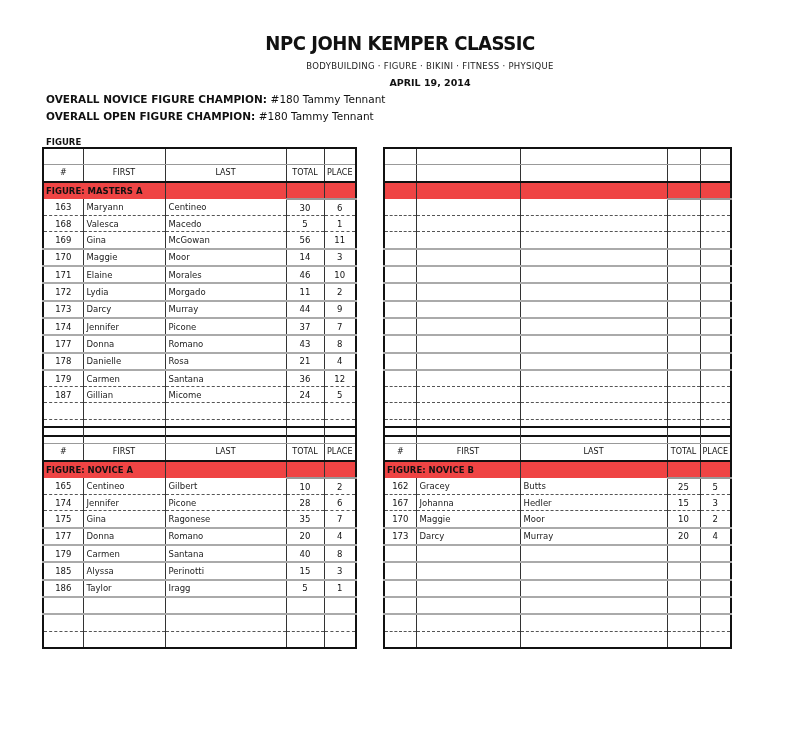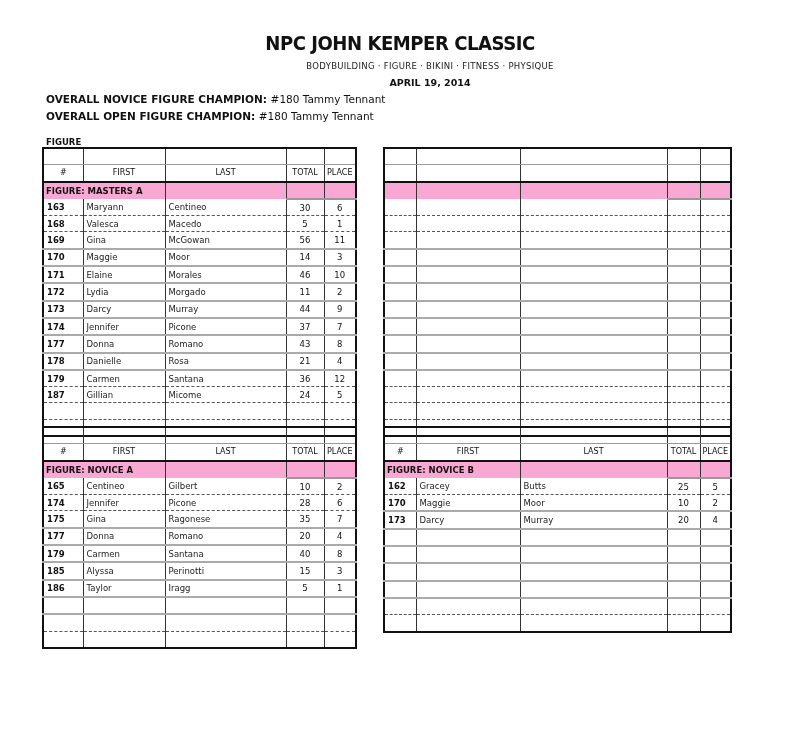--- a/index.html
+++ b/index.html
@@ -10,26 +10,26 @@
   .champ { position:absolute; left:46px; font-size:10.5px; font-weight:bold; }
   .champ .name { font-weight:normal;text-align:right; }
   .champ1 { top:93px; }
   .champ2 { top:110px; }
   .section-label { position:absolute; top:137px; left:46px; font-size:8.5px; font-weight:bold; }
 
   table.res { position:absolute; border-collapse:collapse; table-layout:fixed; border:2px solid #111; font-size:8.5px; }
   table.res td { border-left:1px solid #333; border-right:1px solid #333; height:15.3px; padding:0 3px; white-space:nowrap; overflow:hidden; border-bottom:1px dashed #555; }
   table.res tr.hdr-blank td { border-bottom:1px solid #999; }
   table.res tr.hdr td { text-align:center; font-size:8px; border-bottom:2px solid #111; padding:0; }
-  table.res tr.group td { background:#f9a8d4; border-bottom:none; }
+  table.res tr.group td { background:#ef4444; border-bottom:none; }
   table.res tr.group td.gname { font-weight:bold; font-size:8.5px; padding-left:2px; }
   table.res tr.group td.gtail { border-bottom:2px solid #999; }
   table.res tr.solid td { border-bottom:2px solid #aaa; }
   table.res tr.highlight td { background:#dcdcdc; }
-  table.res td.num { font-weight:bold; }
+  table.res td.num { font-weight:normal; text-align:center; }
   table.res td.c { text-align:center; }
   table.res td.first, table.res td.last { color:#222; }
 
   #t1 { left:42px; top:147px; width:313px; }
   #t2 { left:383px; top:147px; width:347px; }
   #t3 { left:42px; top:426px; width:313px; }
   #t4 { left:383px; top:426px; width:347px; }
 </style>
 </head>
 <body>
@@ -441,20 +441,27 @@
         <td class="gtail"></td>
         <td class="gtail"></td>
   </tr>
   <tr>
         <td class="num">162</td>
         <td class="first">Gracey</td>
         <td class="last">Butts</td>
         <td class="c">25</td>
         <td class="c">5</td>
       </tr>
+  <tr>
+        <td class="num">167</td>
+        <td class="first">Johanna</td>
+        <td class="last">Hedler</td>
+        <td class="c">15</td>
+        <td class="c">3</td>
+      </tr>
   <tr class="solid">
         <td class="num">170</td>
         <td class="first">Maggie</td>
         <td class="last">Moor</td>
         <td class="c">10</td>
         <td class="c">2</td>
       </tr>
   <tr class="solid">
         <td class="num">173</td>
         <td class="first">Darcy</td>

